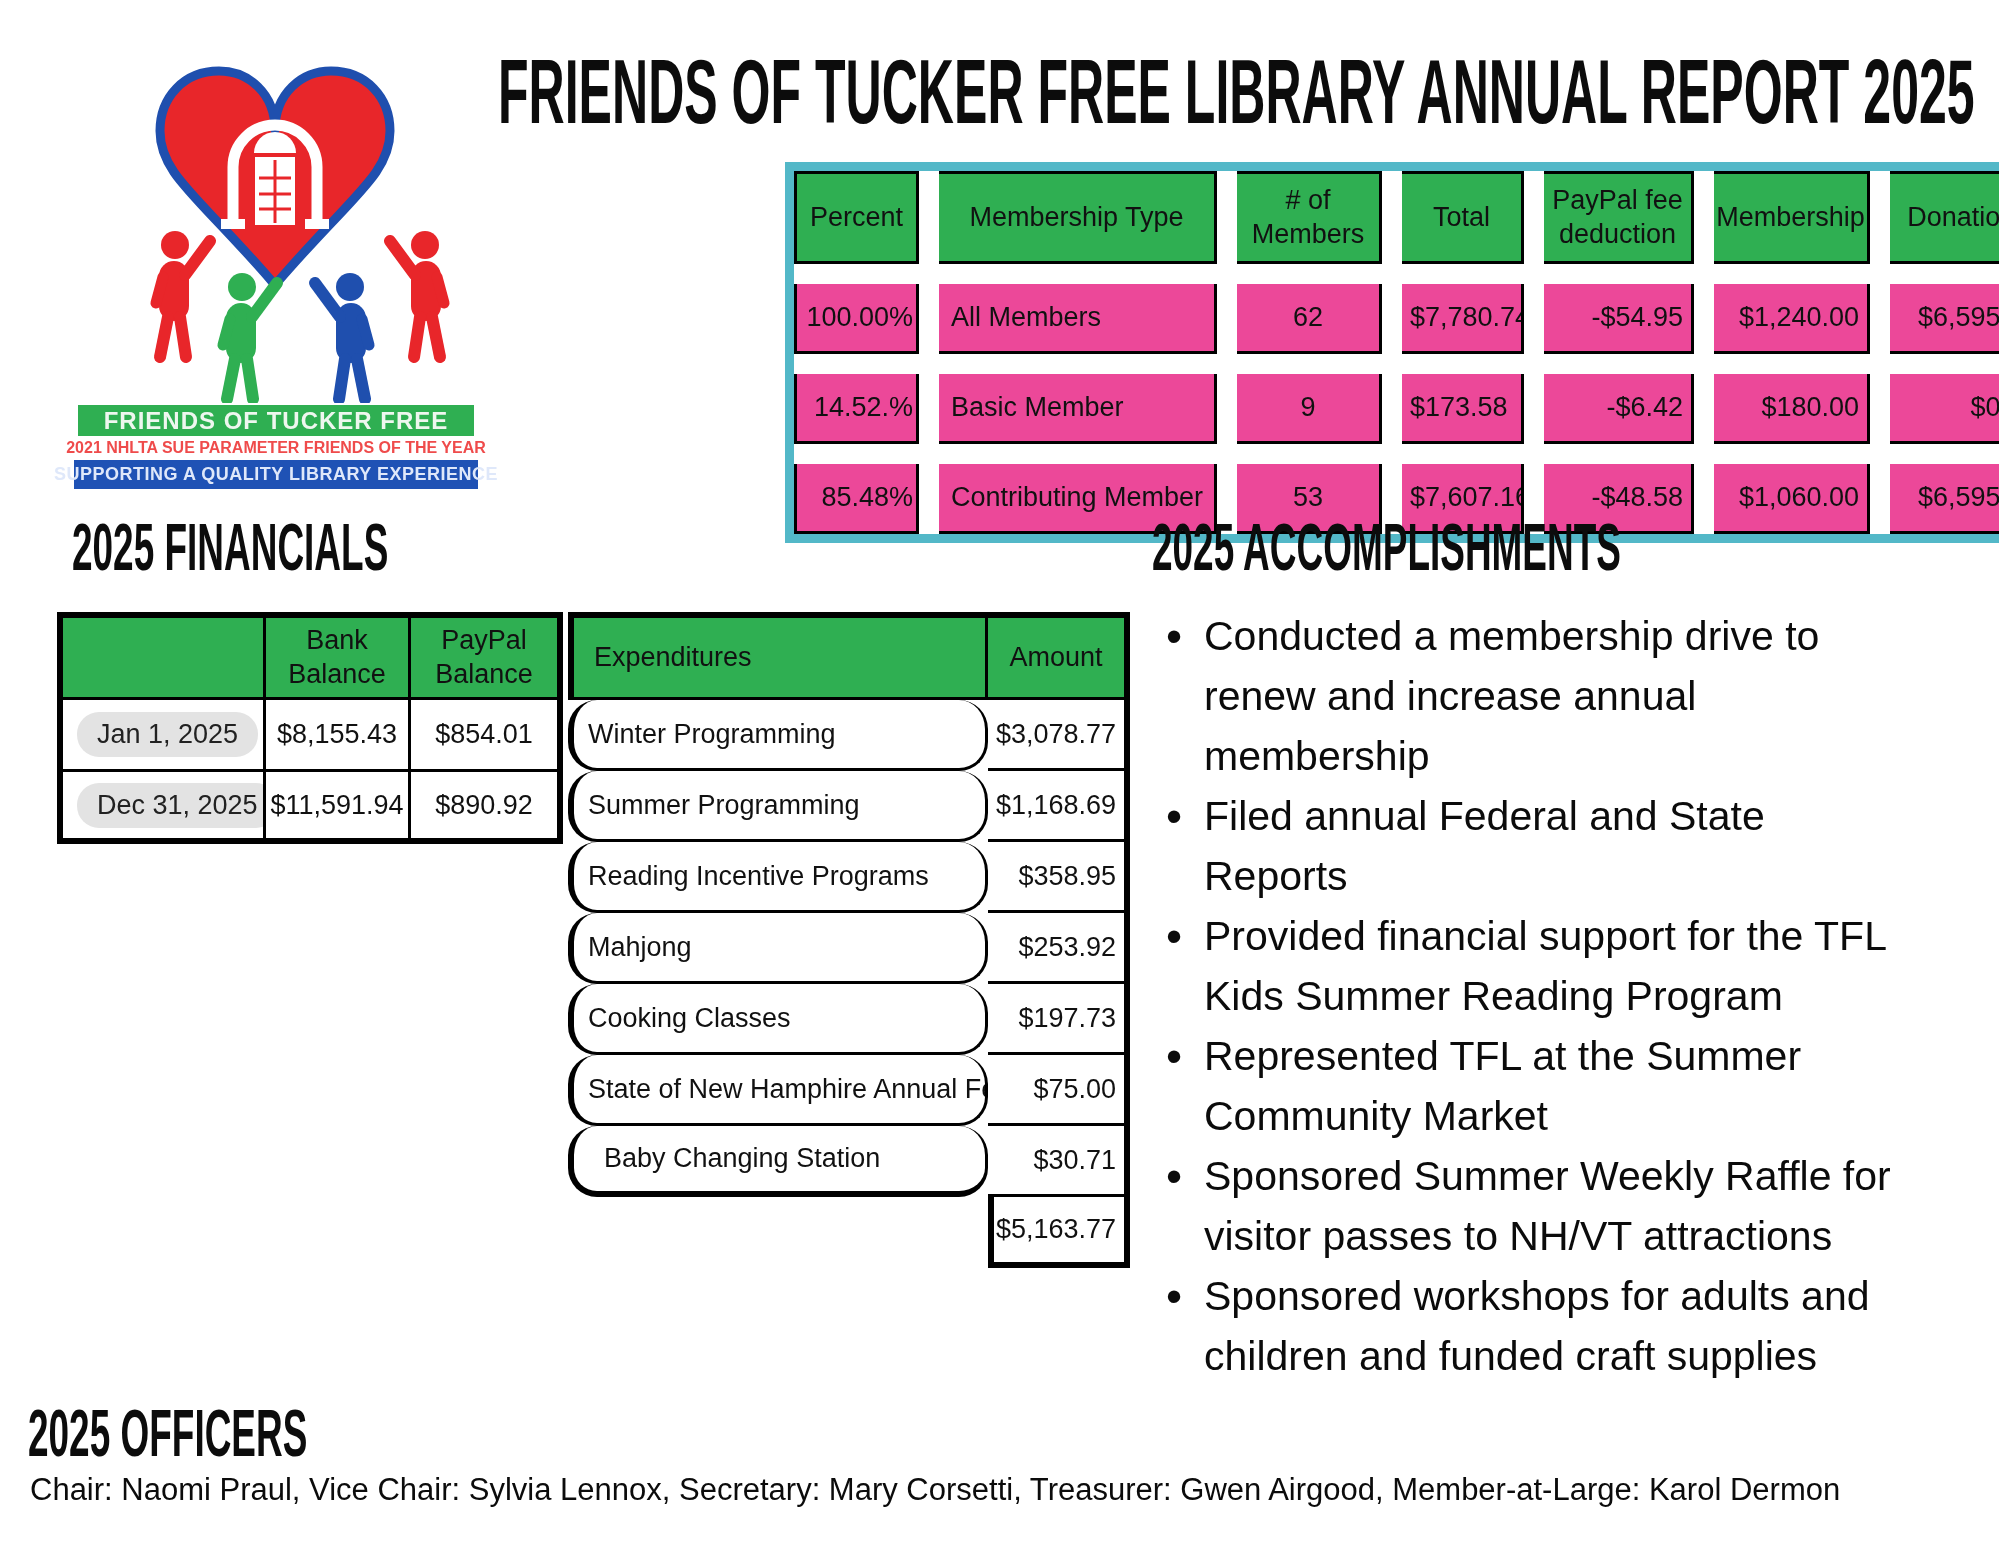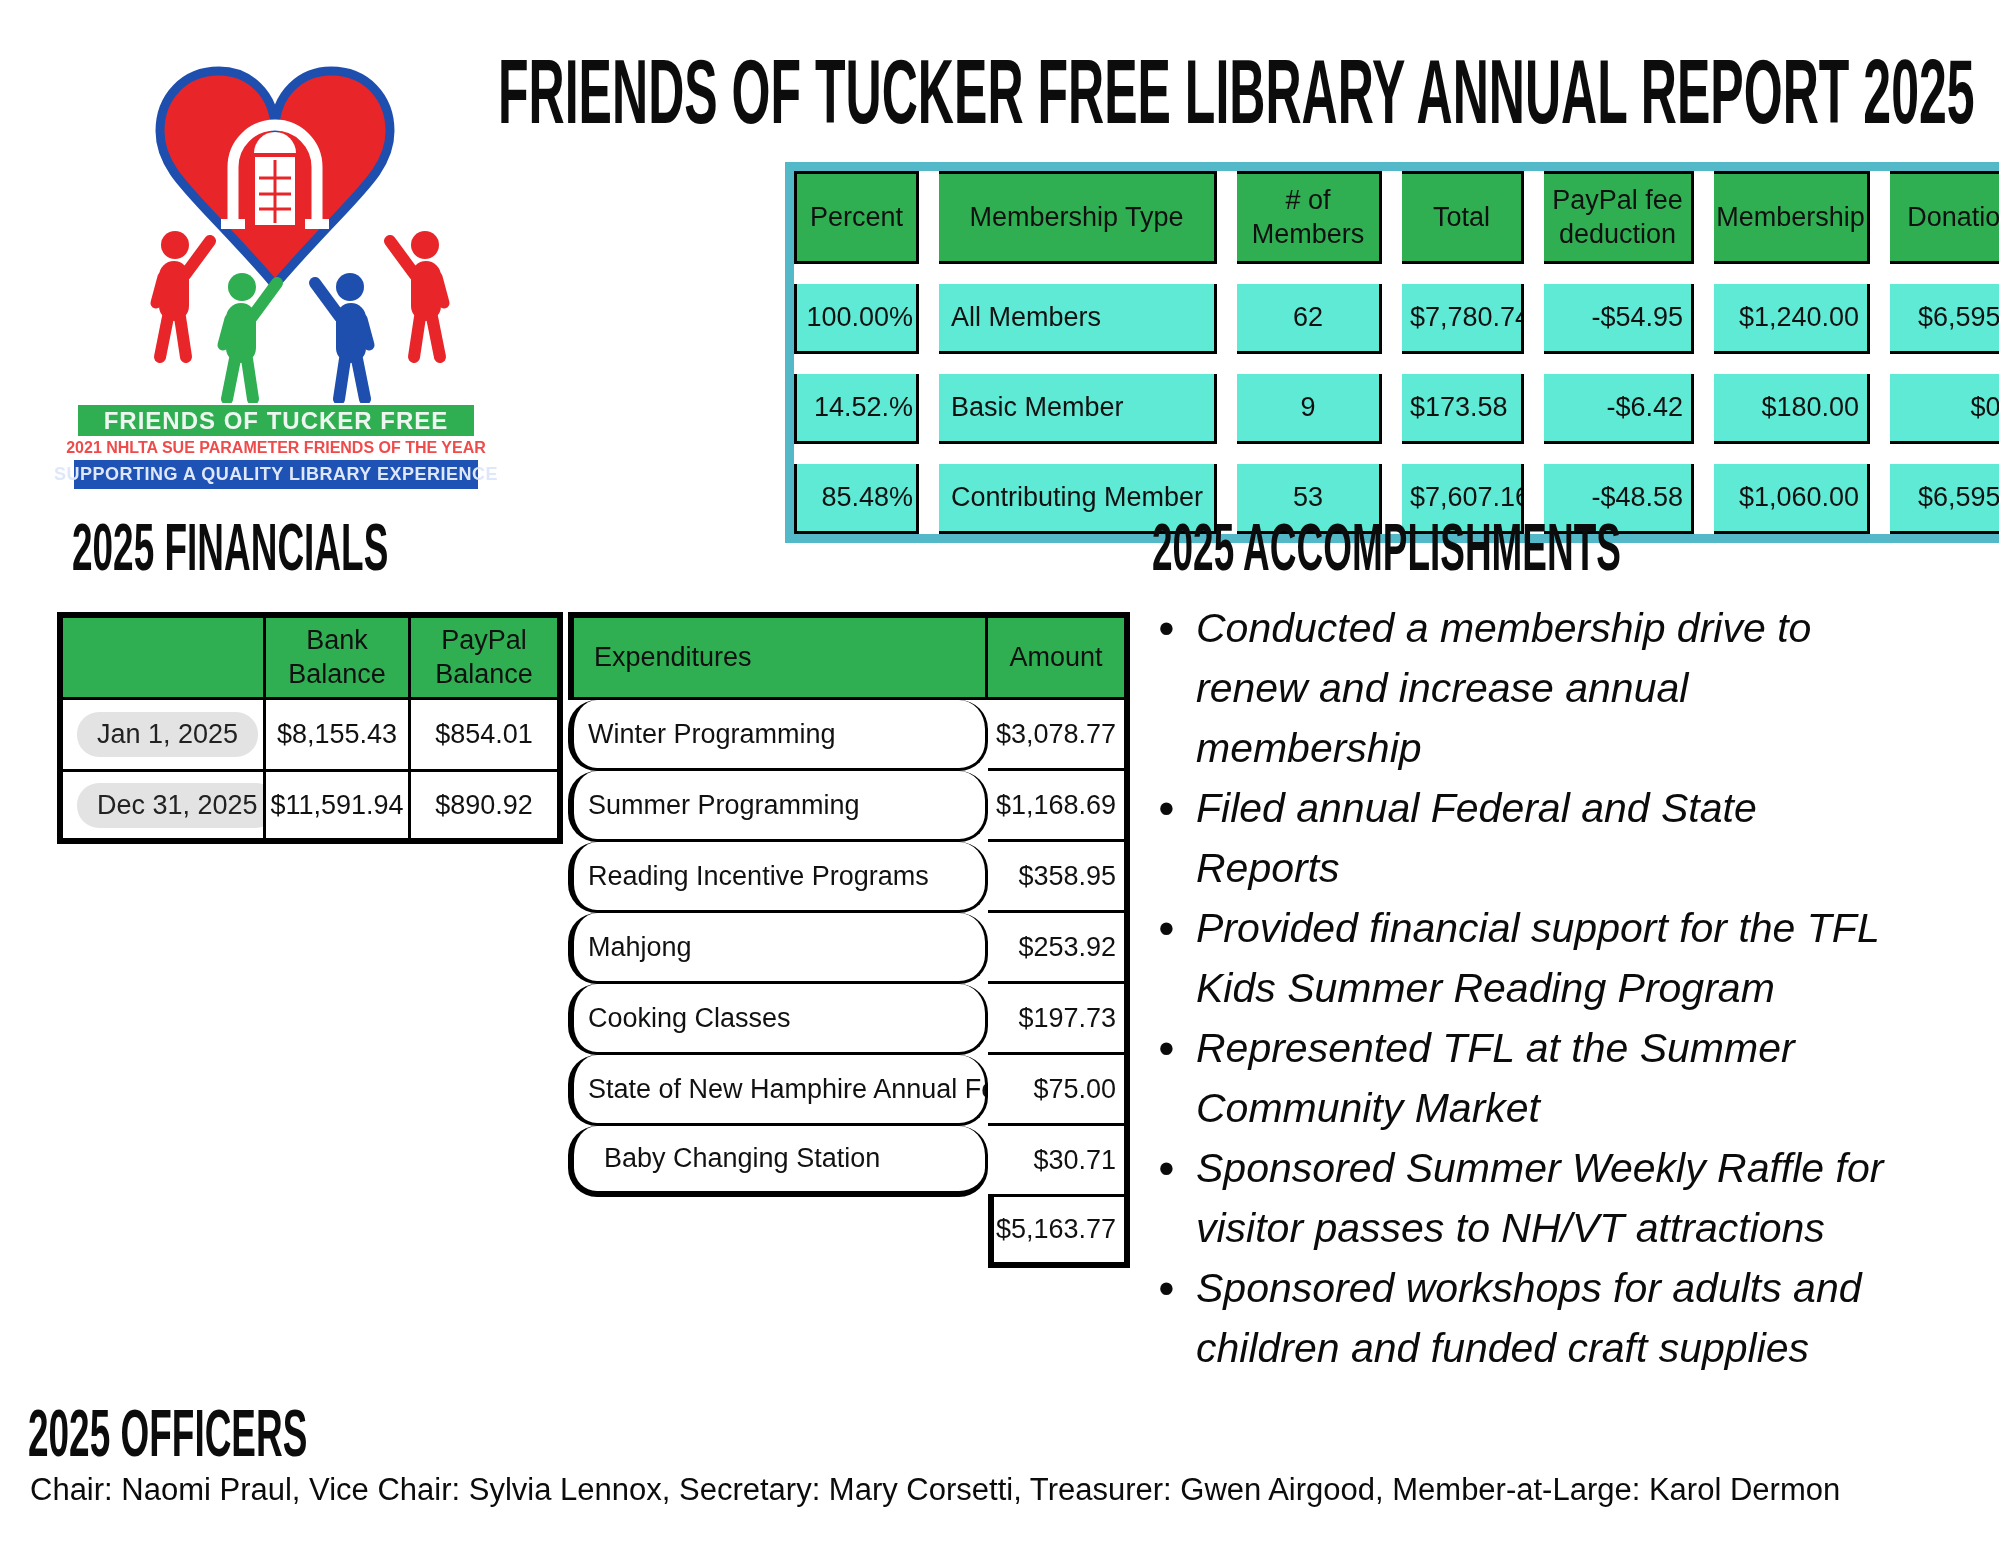--- a/index.html
+++ b/index.html
@@ -35,21 +35,21 @@
   #banner1{left:8px;top:370px;width:396px;height:31px;background:var(--green);
            color:#eef7ef;font-size:24px;letter-spacing:1px;}
   #banner2{left:0px;top:403px;width:412px;height:20px;color:var(--award-red);font-size:16px;}
   #banner3{left:4px;top:425px;width:404px;height:29px;background:var(--banner-blue);
            color:#dfe8fa;font-size:18px;letter-spacing:.5px;}
   
   #mem-wrap{position:absolute;left:785px;top:162px;border:9px solid var(--teal);background:#fff;}
   .mem-grid{display:grid;grid-template-columns:125px 278px 145px 122px 150px 156px 159px;gap:20px;}
   .mem-grid .cell{box-sizing:border-box;height:70px;display:flex;align-items:center;
     border-right:3px solid #000;border-bottom:3px solid #000;font-size:27px;
-    overflow:hidden;white-space:nowrap;background:#5eead4;}
+    overflow:hidden;white-space:nowrap;background:#ec4899;}
   .mem-grid .cell:nth-child(7n+1){border-left:3px solid #000;}
   .mem-grid .hd{height:93px;background:var(--green);border-top:3px solid #000;
     justify-content:center;text-align:center;white-space:pre-line;line-height:1.25;}
   .pct{justify-content:flex-end;padding-right:3px;}
   .typ{padding-left:12px;}
   .num{justify-content:center;}
   .tot{padding-left:8px;}
   .mny{justify-content:flex-end;padding-right:8px;}
   
   .fin-cell{box-sizing:border-box;display:flex;align-items:center;font-size:27px;
@@ -72,21 +72,21 @@
   .ahead{height:88px !important;background:var(--green);border-top:6px solid #000;
          border-right:6px solid #000;justify-content:center;}
   .ename{border-left:6px solid #000;padding-left:14px;white-space:nowrap;border-radius:29px;}
   .ename.last{border-bottom:6px solid #000;padding-left:30px;}
   .eamt{border-right:6px solid #000;justify-content:flex-end;padding-right:8px;white-space:nowrap;}
   .eghost{border:none !important;background:transparent;}
   .etotal{border-left:6px solid #000;border-right:6px solid #000;border-bottom:6px solid #000;
           justify-content:flex-end;padding-right:8px;white-space:nowrap;}
   
   #acc-list{position:absolute;left:1150px;top:598px;width:840px;}
-  #acc-list ul{margin:0;padding:0 0 0 46px;list-style:none;font-style:italic;}
+  #acc-list ul{margin:8px;padding:0 0 0 46px;list-style:none;}
   #acc-list li{position:relative;font-size:41px;line-height:60px;color:#0b0b0b;white-space:pre;}
   #acc-list li::before{content:"\2022";position:absolute;left:-38px;top:0;font-size:46px;}
   
   #off-line{position:absolute;left:30px;top:1472px;font-size:31px;color:#0b0b0b;white-space:nowrap;}
 </style>
 </head>
 <body>
 
 <div id="canvas">
 

